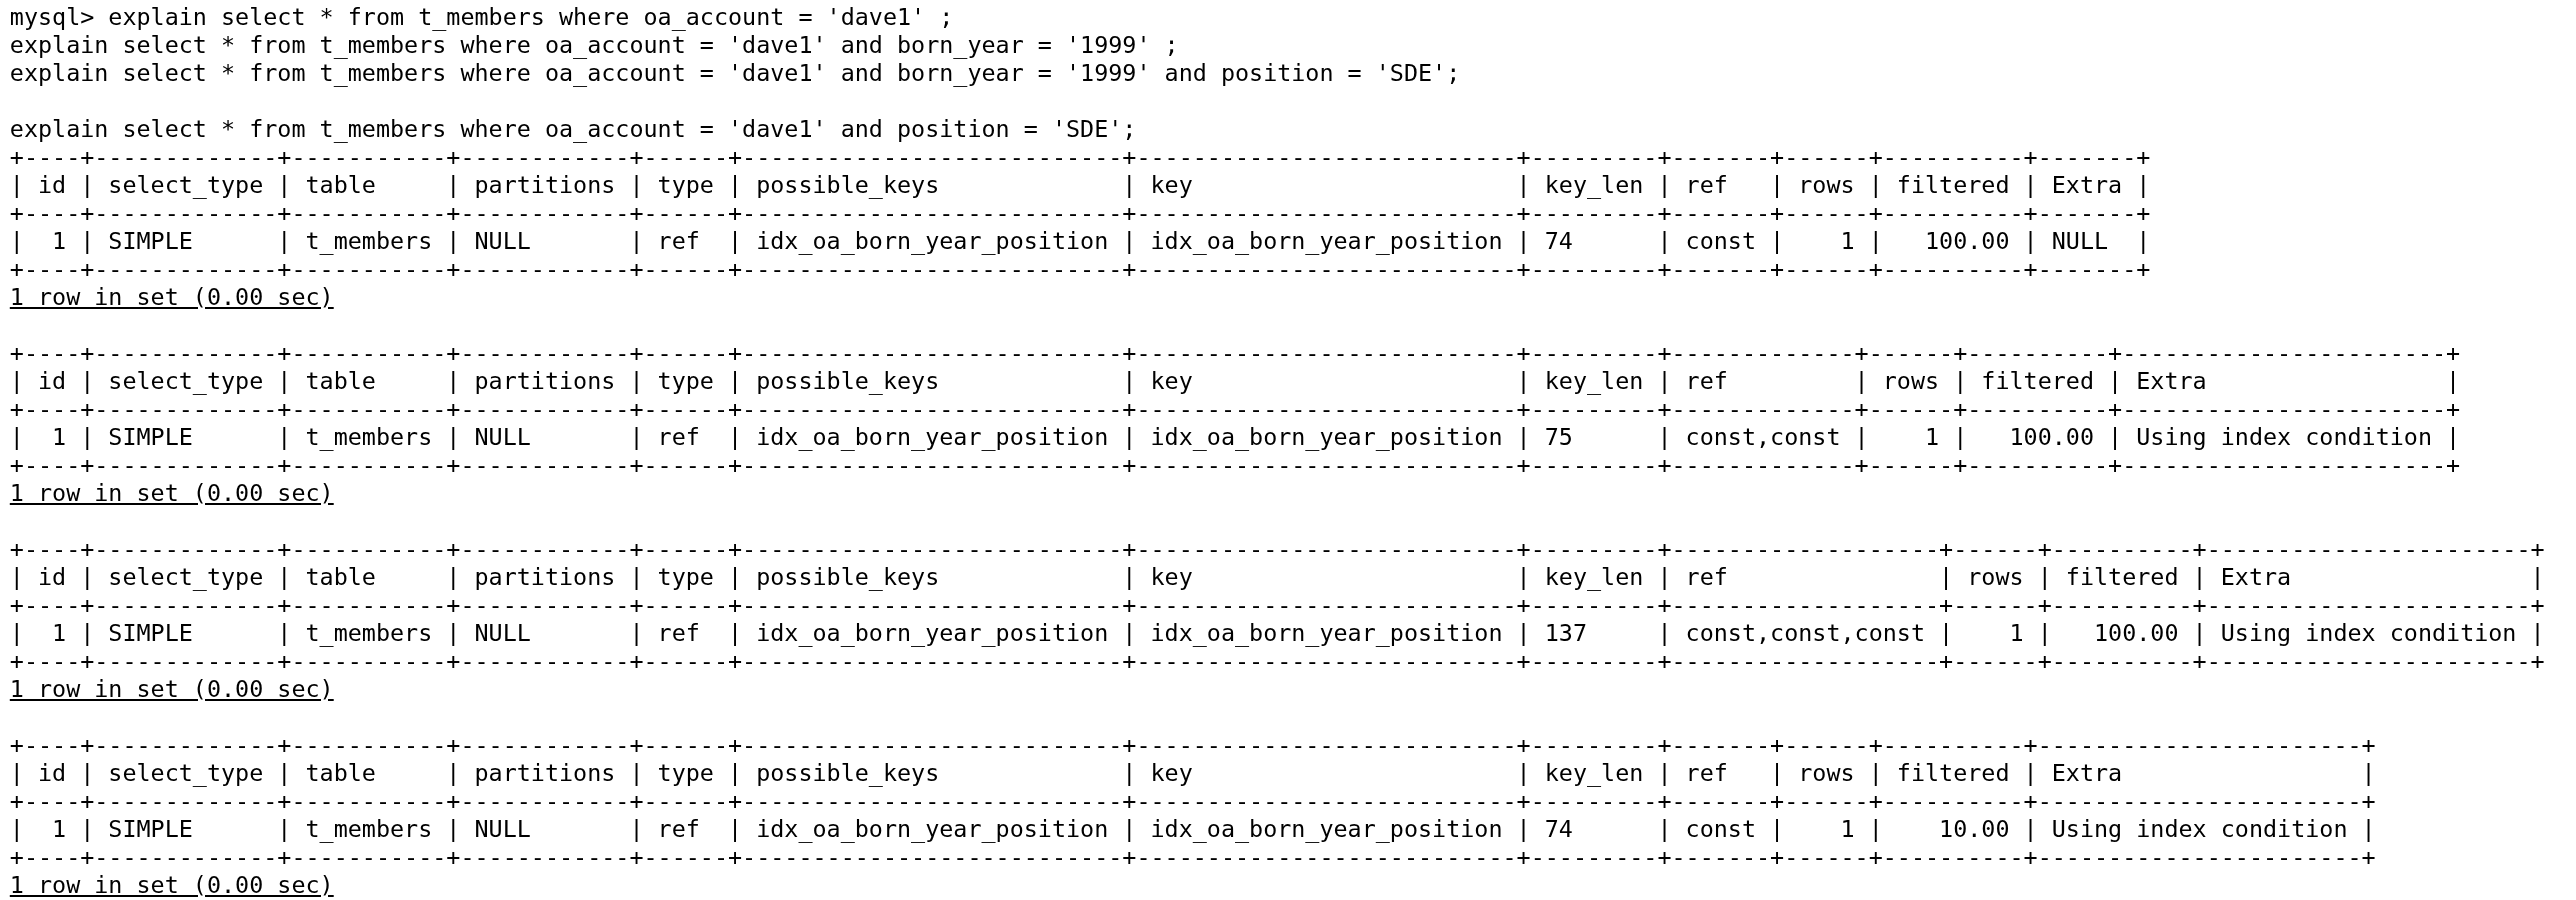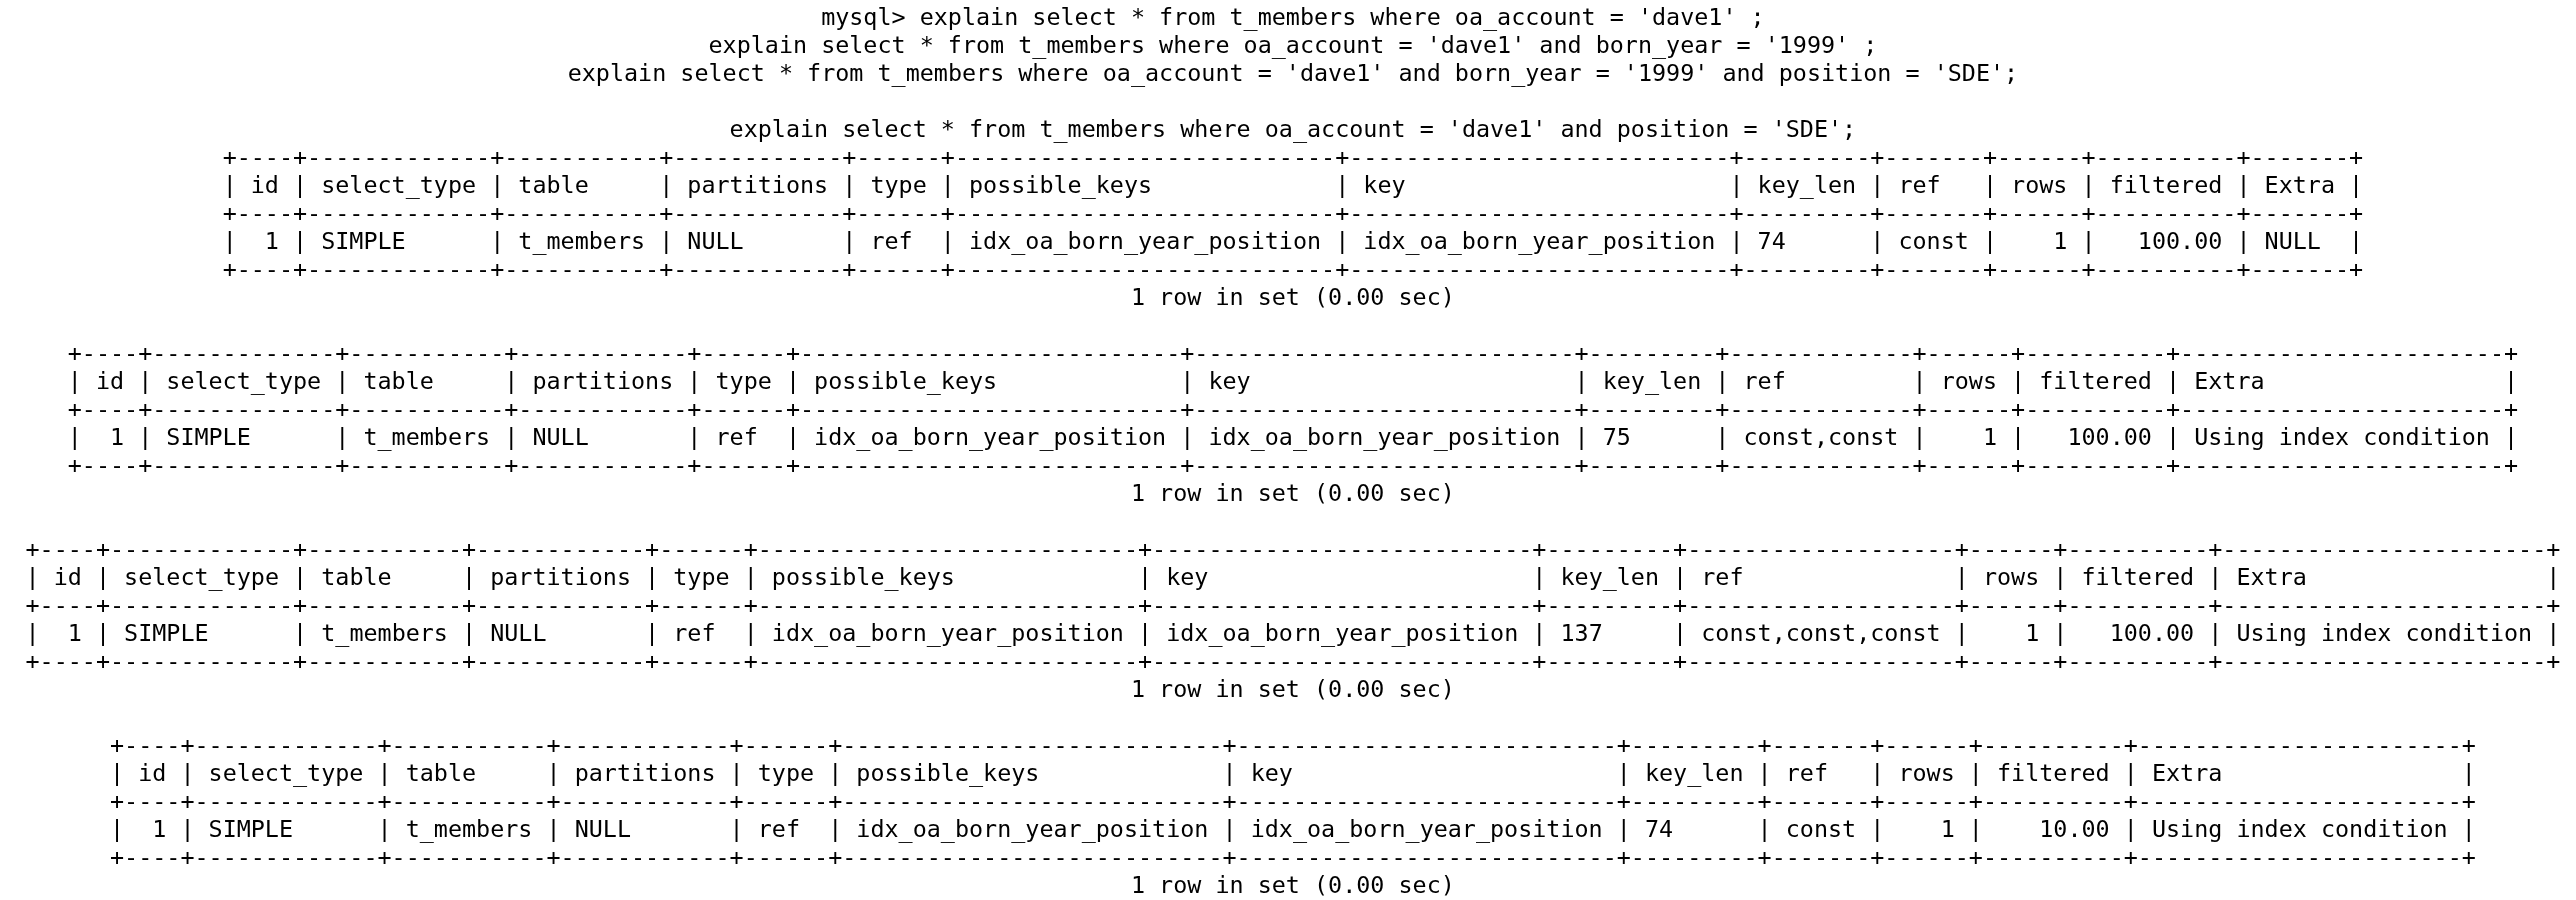--- a/index.html
+++ b/index.html
@@ -3,30 +3,30 @@
 <meta charset="utf-8">
 <style>
   :root { --lh: 28px; }
   html, body { margin: 0; padding: 0; }
   body {
     width: 2576px; height: 900px;
     background: #ffffff; color: #000000;
     overflow: hidden;
     font-family: "DejaVu Sans Mono", "Liberation Mono", monospace;
   }
-  .terminal { padding: 2.9px 0 0 9.8px; text-align: center; }
+  .terminal { padding: 2.9px 0 0 9.8px; }
   pre {
     margin: 0;
     font-family: "DejaVu Sans Mono", "Liberation Mono", monospace;
     font-size: 23.4px;
     line-height: var(--lh);
     white-space: pre;
     color: #000000;
   }
-  pre.status { margin-bottom: var(--lh); }
+  pre.status { margin-bottom: var(--lh); text-decoration: underline; }
   pre.status.last { margin-bottom: 0; }
 </style>
 </head>
 <body style="background: rgb(255, 255, 255); color: rgb(0, 0, 0);">
 
 <div class="terminal">
 
   <pre class="qb">mysql&gt; explain select * from t_members where oa_account = 'dave1' ;
 explain select * from t_members where oa_account = 'dave1' and born_year = '1999' ;
 explain select * from t_members where oa_account = 'dave1' and born_year = '1999' and position = 'SDE';

